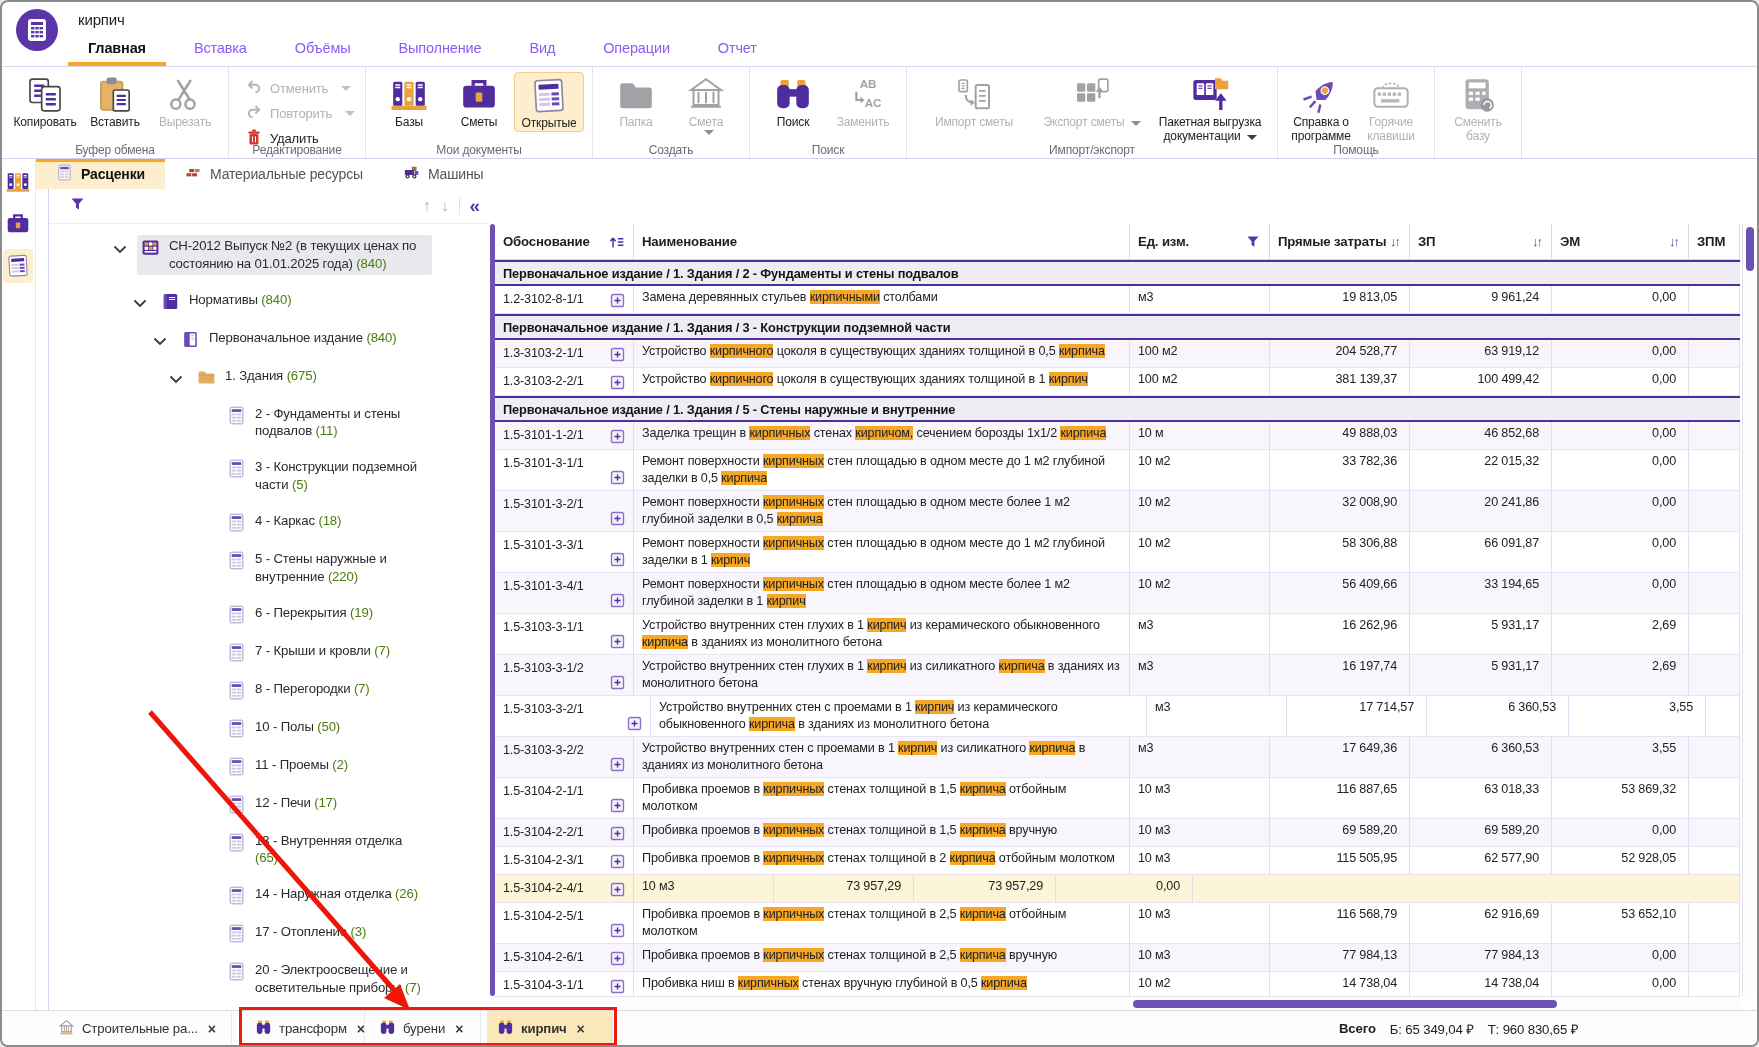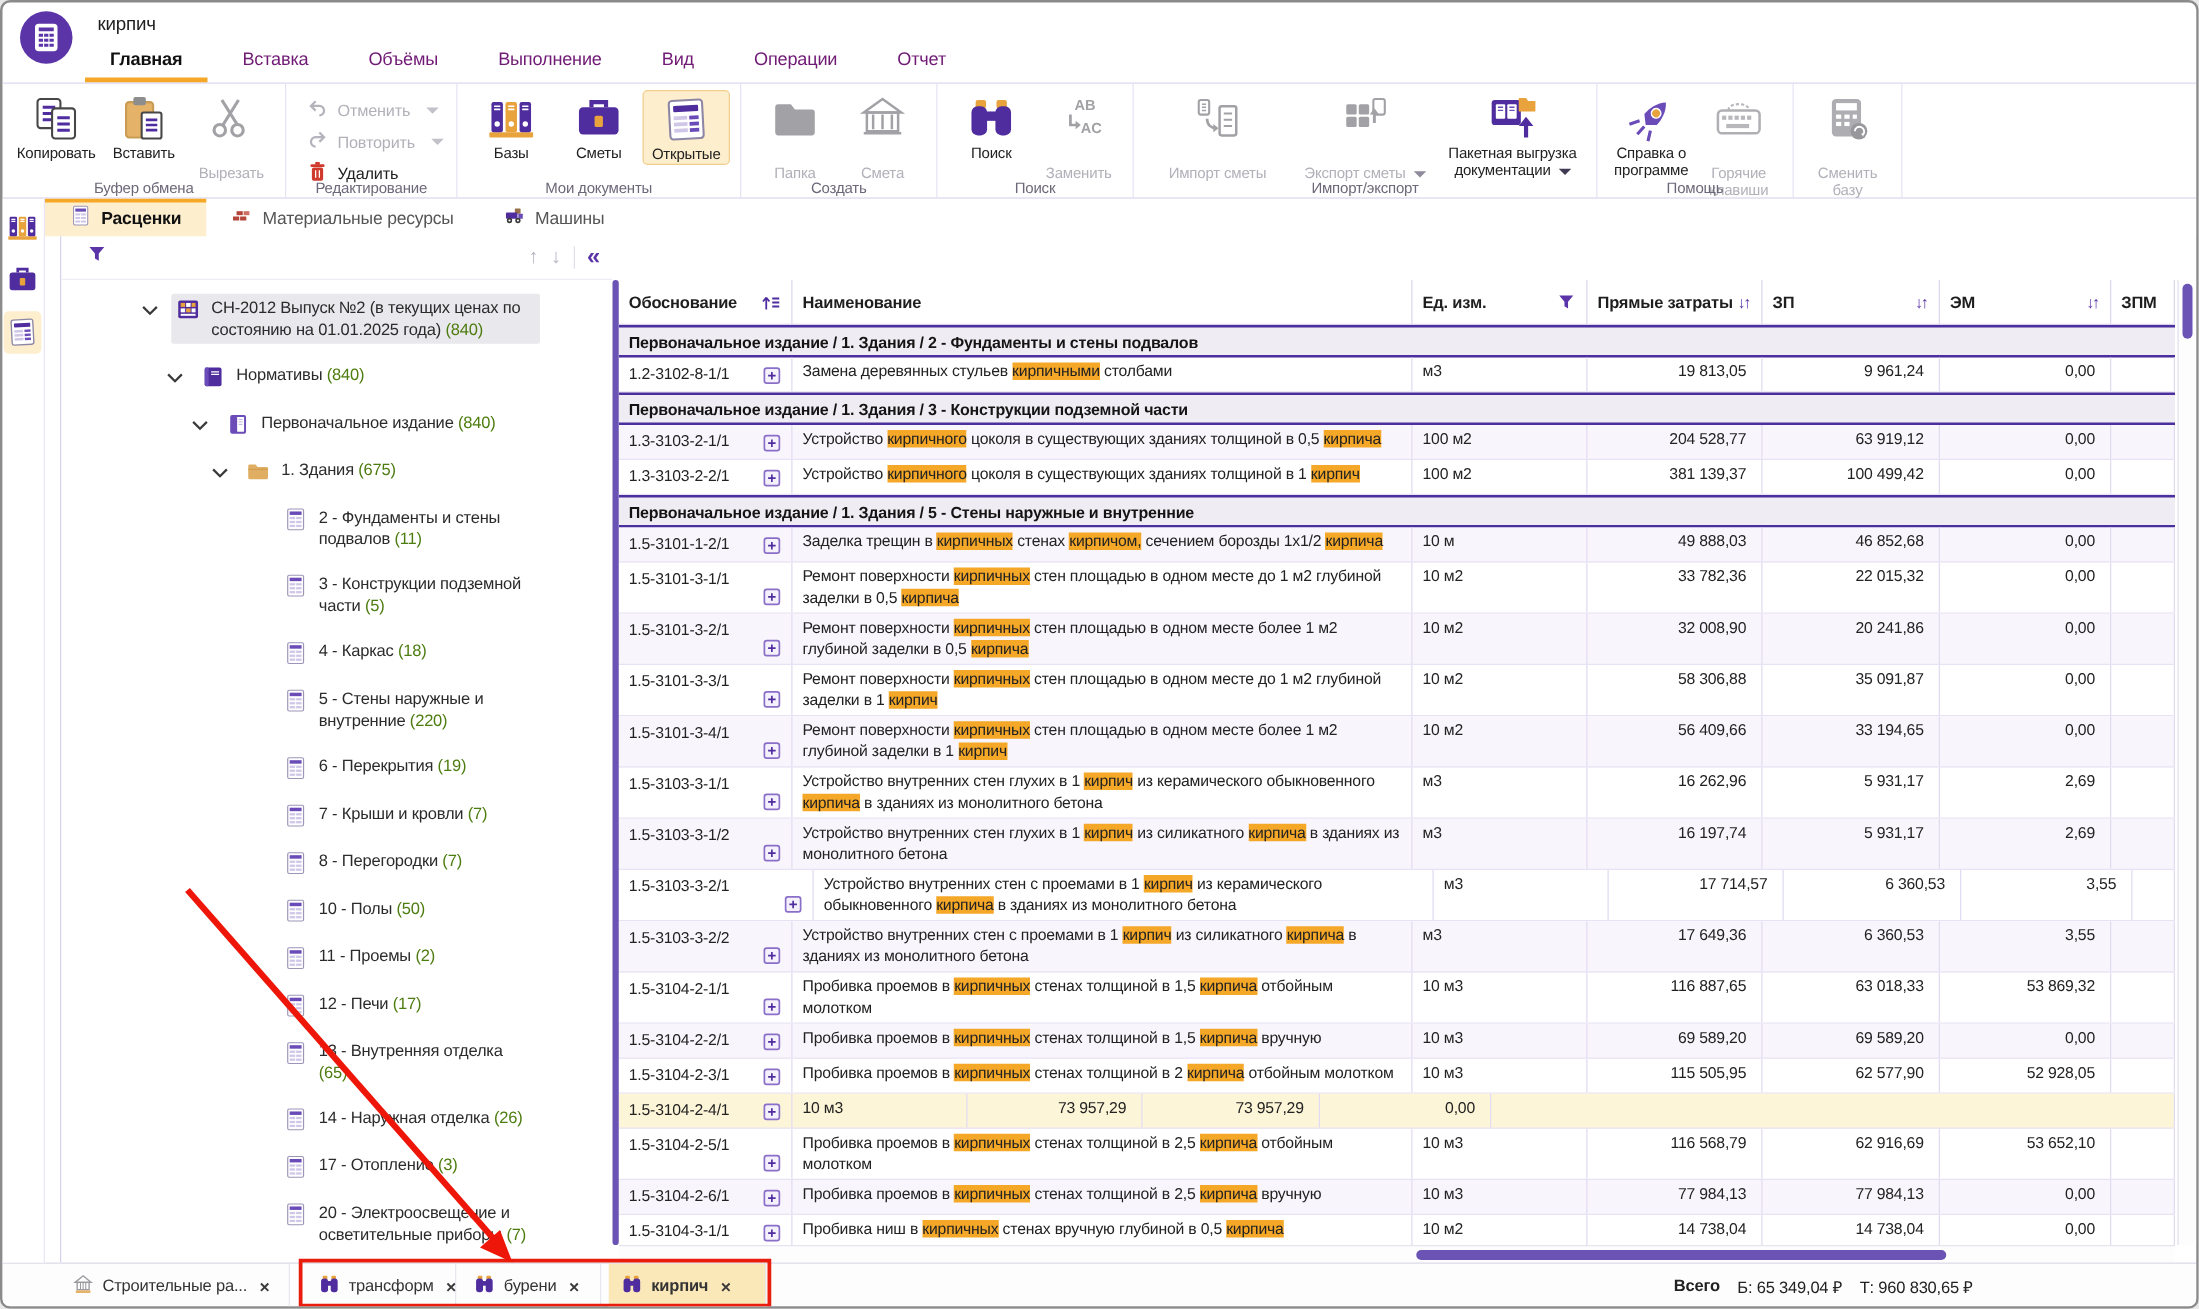--- a/index.html
+++ b/index.html
@@ -11,34 +11,34 @@
     --purple:#4b2f9f; --purple2:#5b35a8; --lav:#e3ddf2; --lav2:#cfc6e8;
     --orange:#f5a728; --cream:#fdeecd; --selrow:#fdf5d8; --red:#ea1c0d;
     --gray:#9b9b9b; --txt:#2d2d2d; --dis:#b2b0b8;
   }
   
   .logo{ position:absolute; left:14px; top:7px; width:42px; height:42px; border-radius:50%;
          background:var(--purple2); display:flex; align-items:center; justify-content:center; z-index:3;}
   .logo svg{ width:26px; height:26px; }
   .apptitle{ position:absolute; left:76px; top:9px; font-size:15px; color:#1f1f1f; }
   .rtabs{ position:absolute; left:62px; top:30px; height:34px; display:flex; }
-  .rtab{ padding:8px 24px 0 24px; font-size:14.5px; color:#701a75; position:relative; cursor:default; }
+  .rtab{ padding:8px 24px 0 24px; font-size:14.5px; color:#8b5cf6; position:relative; cursor:default; }
   .rtab.active{ color:#101010; font-weight:bold; }
   .rtab.active::after{ content:""; position:absolute; left:4px; right:4px; bottom:0; height:4px; background:var(--orange); }
   
   .ribbon{ position:absolute; left:0; top:64px; right:0; height:93px; border-top:1px solid #ded7f0;
            border-bottom:1px solid #d6cfec; display:flex; }
   .rgroup{ position:relative; border-right:1px solid #e7e3f3; padding:5px 8px 16px 8px; display:flex; align-items:flex-start; }
   .rgroup .glabel{ position:absolute; left:0; right:0; bottom:1px; text-align:center; font-size:12px; color:#6d6878; }
   .rbtn{ width:70px; display:flex; flex-direction:column; align-items:center; text-align:center;
          font-size:12px; color:#222; line-height:1.15; padding-top:2px; cursor:pointer; }
   .rbtn .ric{ width:42px; height:42px; display:flex; align-items:center; justify-content:center; }
   .rbtn .ric svg{ width:40px; height:40px; }
   .rbtn.wide{ width:118px; }
-  .rbtn.disabled{ color:var(--dis); cursor:default;gap:16px; }
+  .rbtn.disabled{ color:var(--dis); cursor:default; }
   .rbtn.active-btn{ background:var(--cream); border:1px solid #f0cf8e; border-radius:4px; }
   .stack{ display:flex; flex-direction:column; justify-content:flex-start; gap:4px; padding-top:6px; width:120px; }
   .srow{ display:flex; align-items:center; gap:7px; font-size:13px; color:#222; padding-left:8px; cursor:pointer;}
   .srow.disabled{ color:var(--dis); }
   .srow svg{ width:18px; height:18px; }
   .caret{ width:0; height:0; border-left:5px solid transparent; border-right:5px solid transparent;
           border-top:5px solid #8f8a9c; display:inline-block; margin-left:6px; }
   .srow.disabled .caret{ border-top-color:#c2c0c8; }
   .caret.dark{ border-top-color:#3f3954; }
   
@@ -918,21 +918,21 @@
           <div class="gc codecell" style="width: 139px; flex: 0 0 auto;">
             <span class="code">1.5-3101-3-3/1</span>
             <span class="pb"><svg viewBox="0 0 20 20">
                 <rect x="2" y="2" width="16" height="16" rx="2.5" fill="#f4f0fc" stroke="#8a6fc9" stroke-width="1.8"></rect>
                 <path d="M10 6v8M6 10h8" stroke="#4f2d9e" stroke-width="1.8"></path>
               </svg></span>
           </div>
           <div class="gc" style="width: 496px; flex: 0 0 auto;">Ремонт поверхности <span class="hl">кирпичных</span> стен площадью в одном месте до 1 м2 глубиной заделки в 1 <span class="hl">кирпич</span></div>
           <div class="gc" style="width: 140px; flex: 0 0 auto;">10 м2</div>
           <div class="gc num" style="width: 140px; flex: 0 0 auto;">58 306,88</div>
-          <div class="gc num" style="width: 142px; flex: 0 0 auto;">35 091,87</div>
+          <div class="gc num" style="width: 142px; flex: 0 0 auto;">66 091,87</div>
           <div class="gc num" style="width: 137px; flex: 0 0 auto;">0,00</div>
           <div class="gc num" style="width: 50px; flex: 1 1 0%;"></div>
         </div>
         <div class="grow alt" style="min-height: 37px;">
           <div class="gc codecell" style="width: 139px; flex: 0 0 auto;">
             <span class="code">1.5-3101-3-4/1</span>
             <span class="pb"><svg viewBox="0 0 20 20">
                 <rect x="2" y="2" width="16" height="16" rx="2.5" fill="#f4f0fc" stroke="#8a6fc9" stroke-width="1.8"></rect>
                 <path d="M10 6v8M6 10h8" stroke="#4f2d9e" stroke-width="1.8"></path>
               </svg></span>

